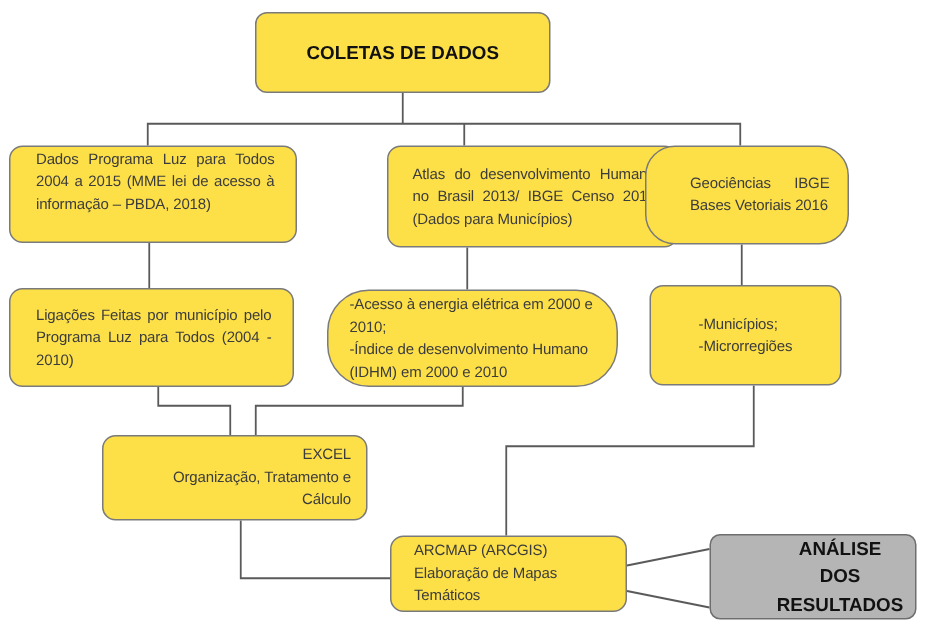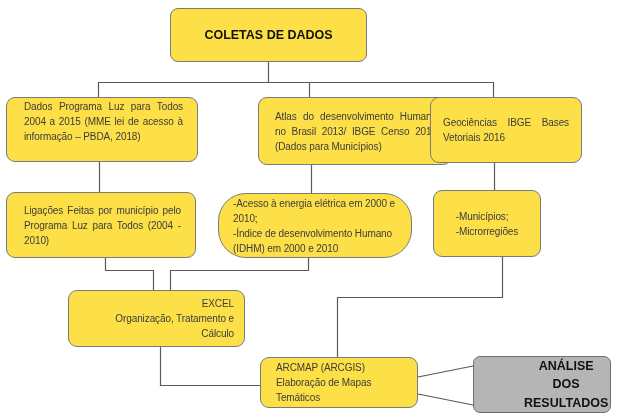--- a/index.html
+++ b/index.html
@@ -42,36 +42,36 @@
   .title-box .txt {
     text-align: center;
     font-weight: bold;
     font-size: 12.5px;
     color: #111111;
     letter-spacing: 0;
   }
 
   .box.s1 { left: 6px;   top: 97px; width: 192px; height: 65px; padding: 0 14px 16px 17px; }
   .box.s2 { left: 218px; top: 97px; width: 194px; height: 68px; padding: 0 14px 0 16px; margin-left: 40px; }
-  .box.s3 { left: 430px; top: 97px; width: 152px; height: 66px; padding: 0 12px 0 12px; }
+  .box.s3 { left: 430px; top: 97px; width: 136px; height: 66px; padding: 0 12px 0 29px; border-radius: 20px; }
 
   .box.d1 { left: 6px;   top: 192px; width: 190px; height: 66px; padding: 0 14px 0 17px; }
   .box.d2 { left: 218px; top: 193px; width: 194px; height: 65px; padding: 0 12px 0 14px; border-radius: 28px; }
-  .box.d3 { left: 433px; top: 190px; width: 108px; height: 67px; }
+  .box.d3 { left: 433px; top: 190px; width: 128px; height: 67px; }
   .box.d3 .txt { width: auto; white-space: pre-line; text-align: left; }
 
   .box.excel  { left: 68px;  top: 290px; width: 177px; height: 57px; padding: 0 10px 0 17px; text-align: right; }
   .box.arcmap { left: 260px; top: 357px; width: 158px; height: 51px; padding: 0 8px 0 15px; }
 
   .box.result {
     left: 473px; top: 356px; width: 138px; height: 57px;
     background: #b5b5b5;
     border: 1.6px solid #6e6e6e;
     border-radius: 7px;
-    justify-content: flex-start;
+    justify-content: center;
     padding-left: 36px;
   }
   .result .txt {
     text-align: center;
     font-weight: bold;
     font-size: 12.5px;
     line-height: 1.45;
     color: #111111;
     letter-spacing: 0;
     padding: 0 14px;

